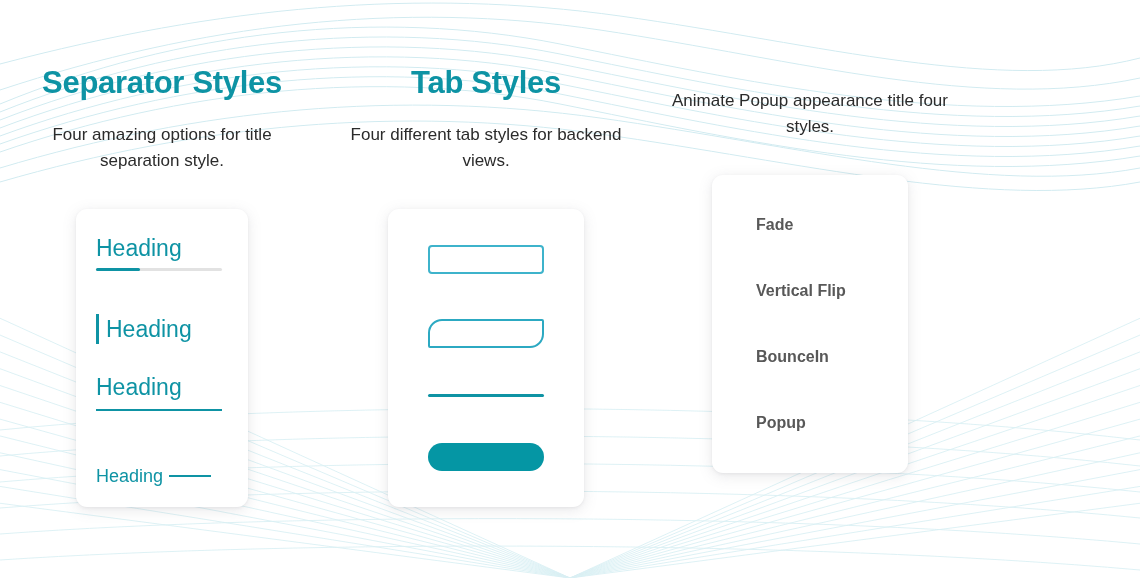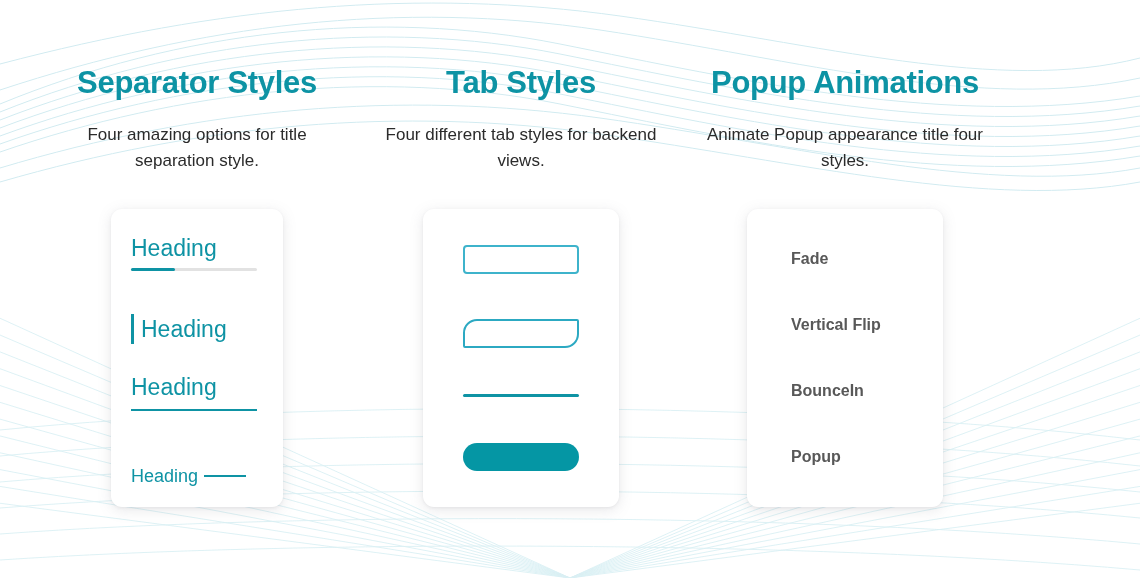--- a/index.html
+++ b/index.html
@@ -28,21 +28,20 @@
   }
 
   
   .page {
     position: relative;
     z-index: 2;
     width: 972px;
     height: 578px;
     display: grid;
     grid-template-columns: 1fr 1fr 1fr;
-    margin-left: 35px;
   }
 
   .column {
     display: flex;
     flex-direction: column;
     align-items: center;
     padding-top: 66px;
   }
 
   .col-title {
@@ -308,21 +307,20 @@
       <div class="tab-list">
         <div class="tab-rect"></div>
         <div class="tab-leaf"></div>
         <div class="tab-line"></div>
         <div class="tab-pill"></div>
       </div>
     </div>
   </section>
 
   <section class="column">
-    <h2 class="col-title">Popup Animations</h2>
     <p class="col-subtitle">Animate Popup appearance title four styles.</p>
 
     <div class="card card-popup">
       <div class="popup-list">
         <div class="popup-item">Fade</div>
         <div class="popup-item">Vertical Flip</div>
         <div class="popup-item">BounceIn</div>
         <div class="popup-item">Popup</div>
       </div>
     </div>

